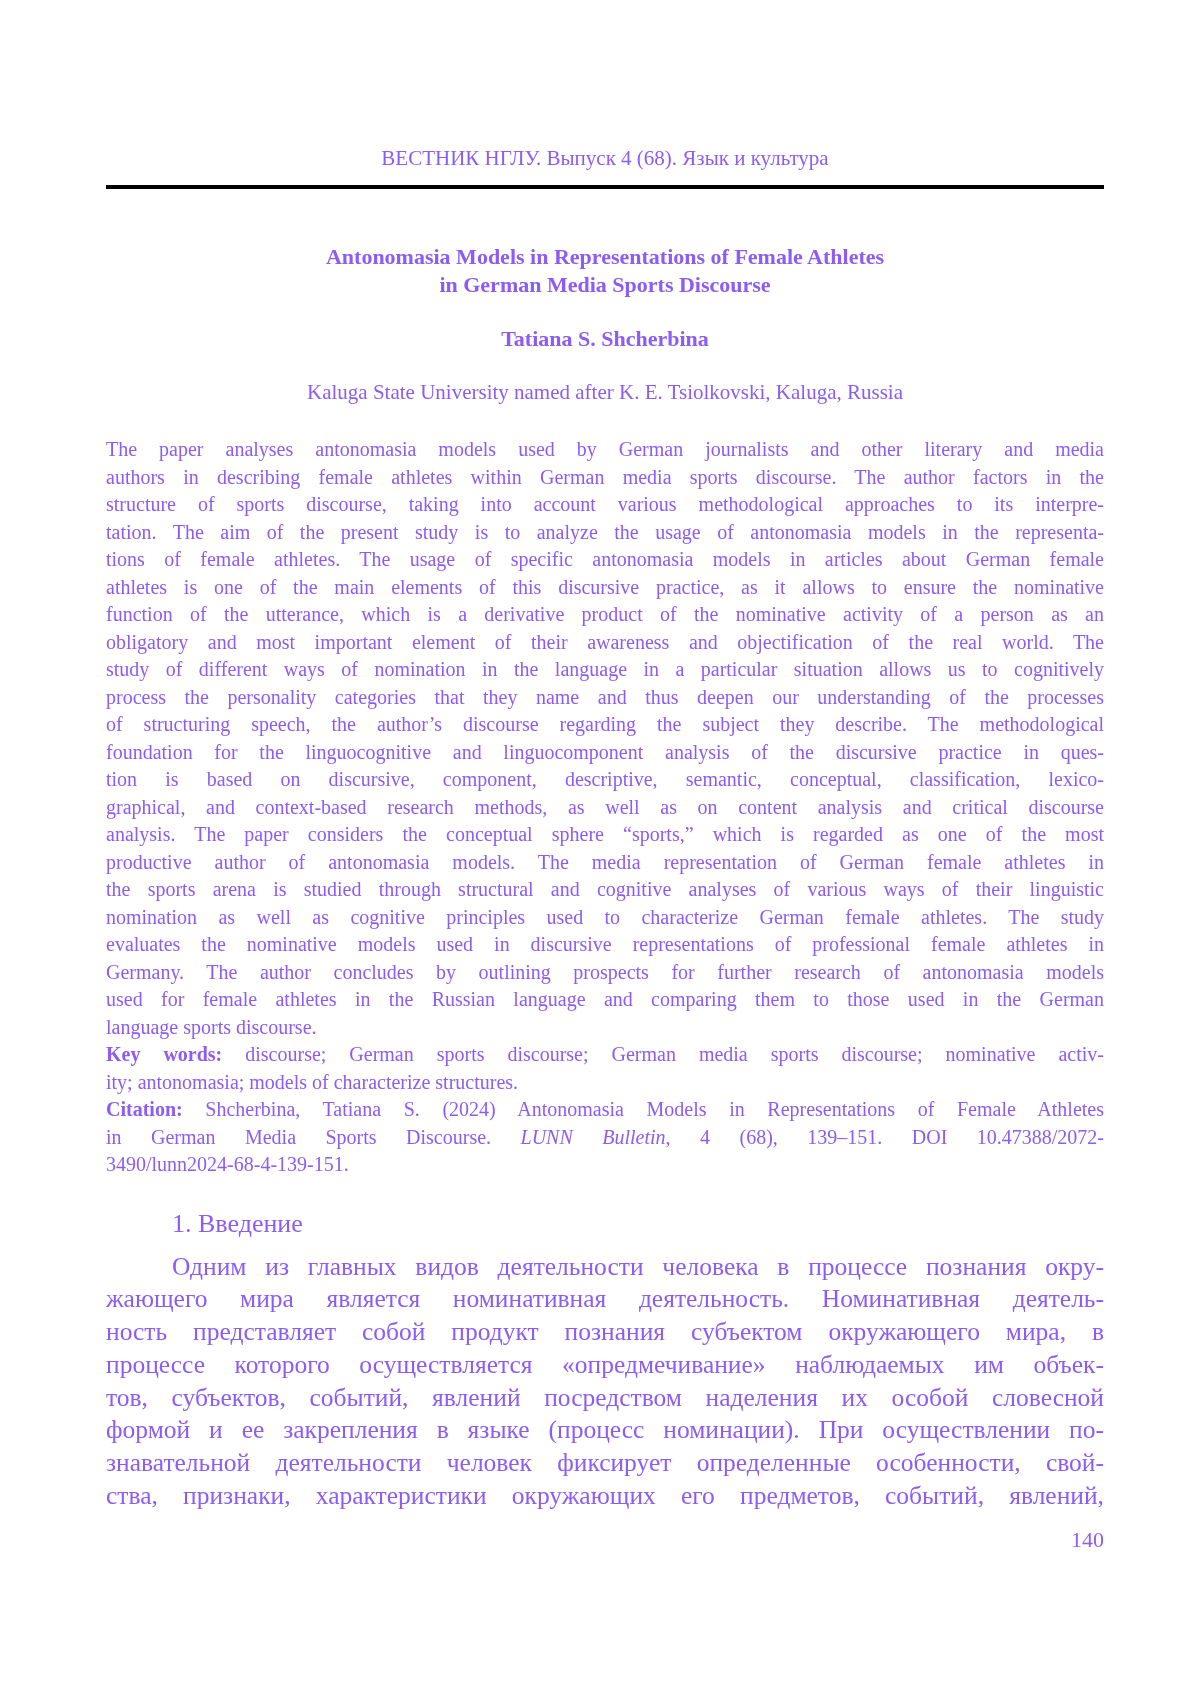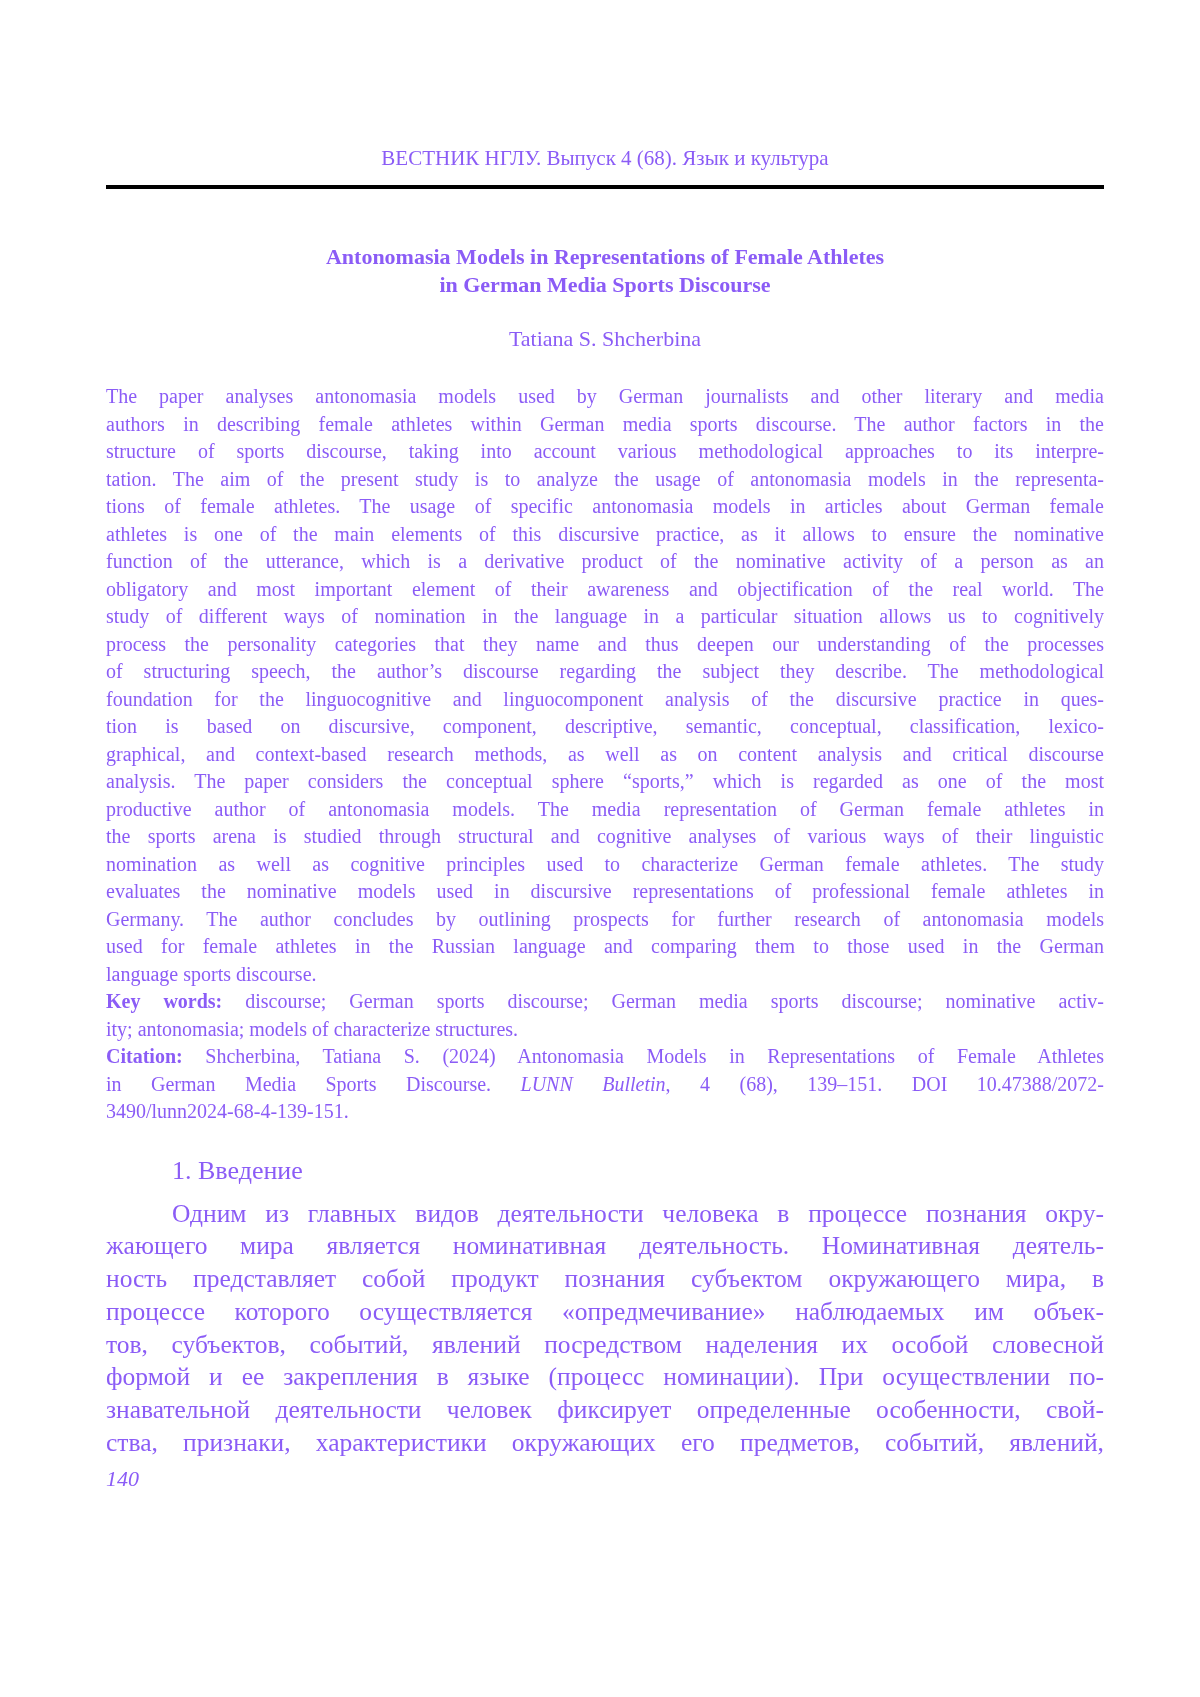--- a/index.html
+++ b/index.html
@@ -29,21 +29,21 @@
     margin-top: 54px;
     font-size: 22px;
     line-height: 28px;
     font-weight: bold;
     text-align: center;
   }
   .author {
     margin-top: 27px;
     font-size: 22px;
     line-height: 26px;
-    font-weight: normal;
+    font-weight: bold;
     text-align: center;
   }
   .affiliation {
     margin-top: 27px;
     font-size: 21px;
     line-height: 26px;
     text-align: center;
   }
   .abstract-block { margin-top: 31px; }
   .small-para {
@@ -65,44 +65,44 @@
     line-height: 34px;
     font-weight: normal;
     padding-left: 66px;
   }
   .intro-para {
     margin-top: 10px;
     font-size: 25.5px;
     line-height: 32.8px;
   }
   .page-number {
-    margin-top: 6px;
+    margin-top: 14px;
     font-size: 22px;
     line-height: 26px;
-    text-align: left;
-    font-style: italic;
+    text-align: right;
   }
 </style>
 </head>
 <body>
 
 <div class="page">
   <div class="content">
 
     <div class="journal-header">ВЕСТНИК НГЛУ. Выпуск 4 (68). Язык и культура</div>
 
     <div class="header-rule"></div>
 
     <div class="article-title">
       <div>Antonomasia Models in Representations of Female Athletes</div>
       <div>in German Media Sports Discourse</div>
     </div>
 
     <div class="author">Tatiana S. Shcherbina</div>
 
+    <div class="affiliation">Kaluga State University named after K. E. Tsiolkovski, Kaluga, Russia</div>
 
     <div class="small-para abstract-block">
         <div class="tline">The paper analyses antonomasia models used by German journalists and other literary and media</div>
         <div class="tline">authors in describing female athletes within German media sports discourse. The author factors in the</div>
         <div class="tline">structure of sports discourse, taking into account various methodological approaches to its interpre-</div>
         <div class="tline">tation. The aim of the present study is to analyze the usage of antonomasia models in the representa-</div>
         <div class="tline">tions of female athletes. The usage of specific antonomasia models in articles about German female</div>
         <div class="tline">athletes is one of the main elements of this discursive practice, as it allows to ensure the nominative</div>
         <div class="tline">function of the utterance, which is a derivative product of the nominative activity of a person as an</div>
         <div class="tline">obligatory and most important element of their awareness and objectification of the real world. The</div>

